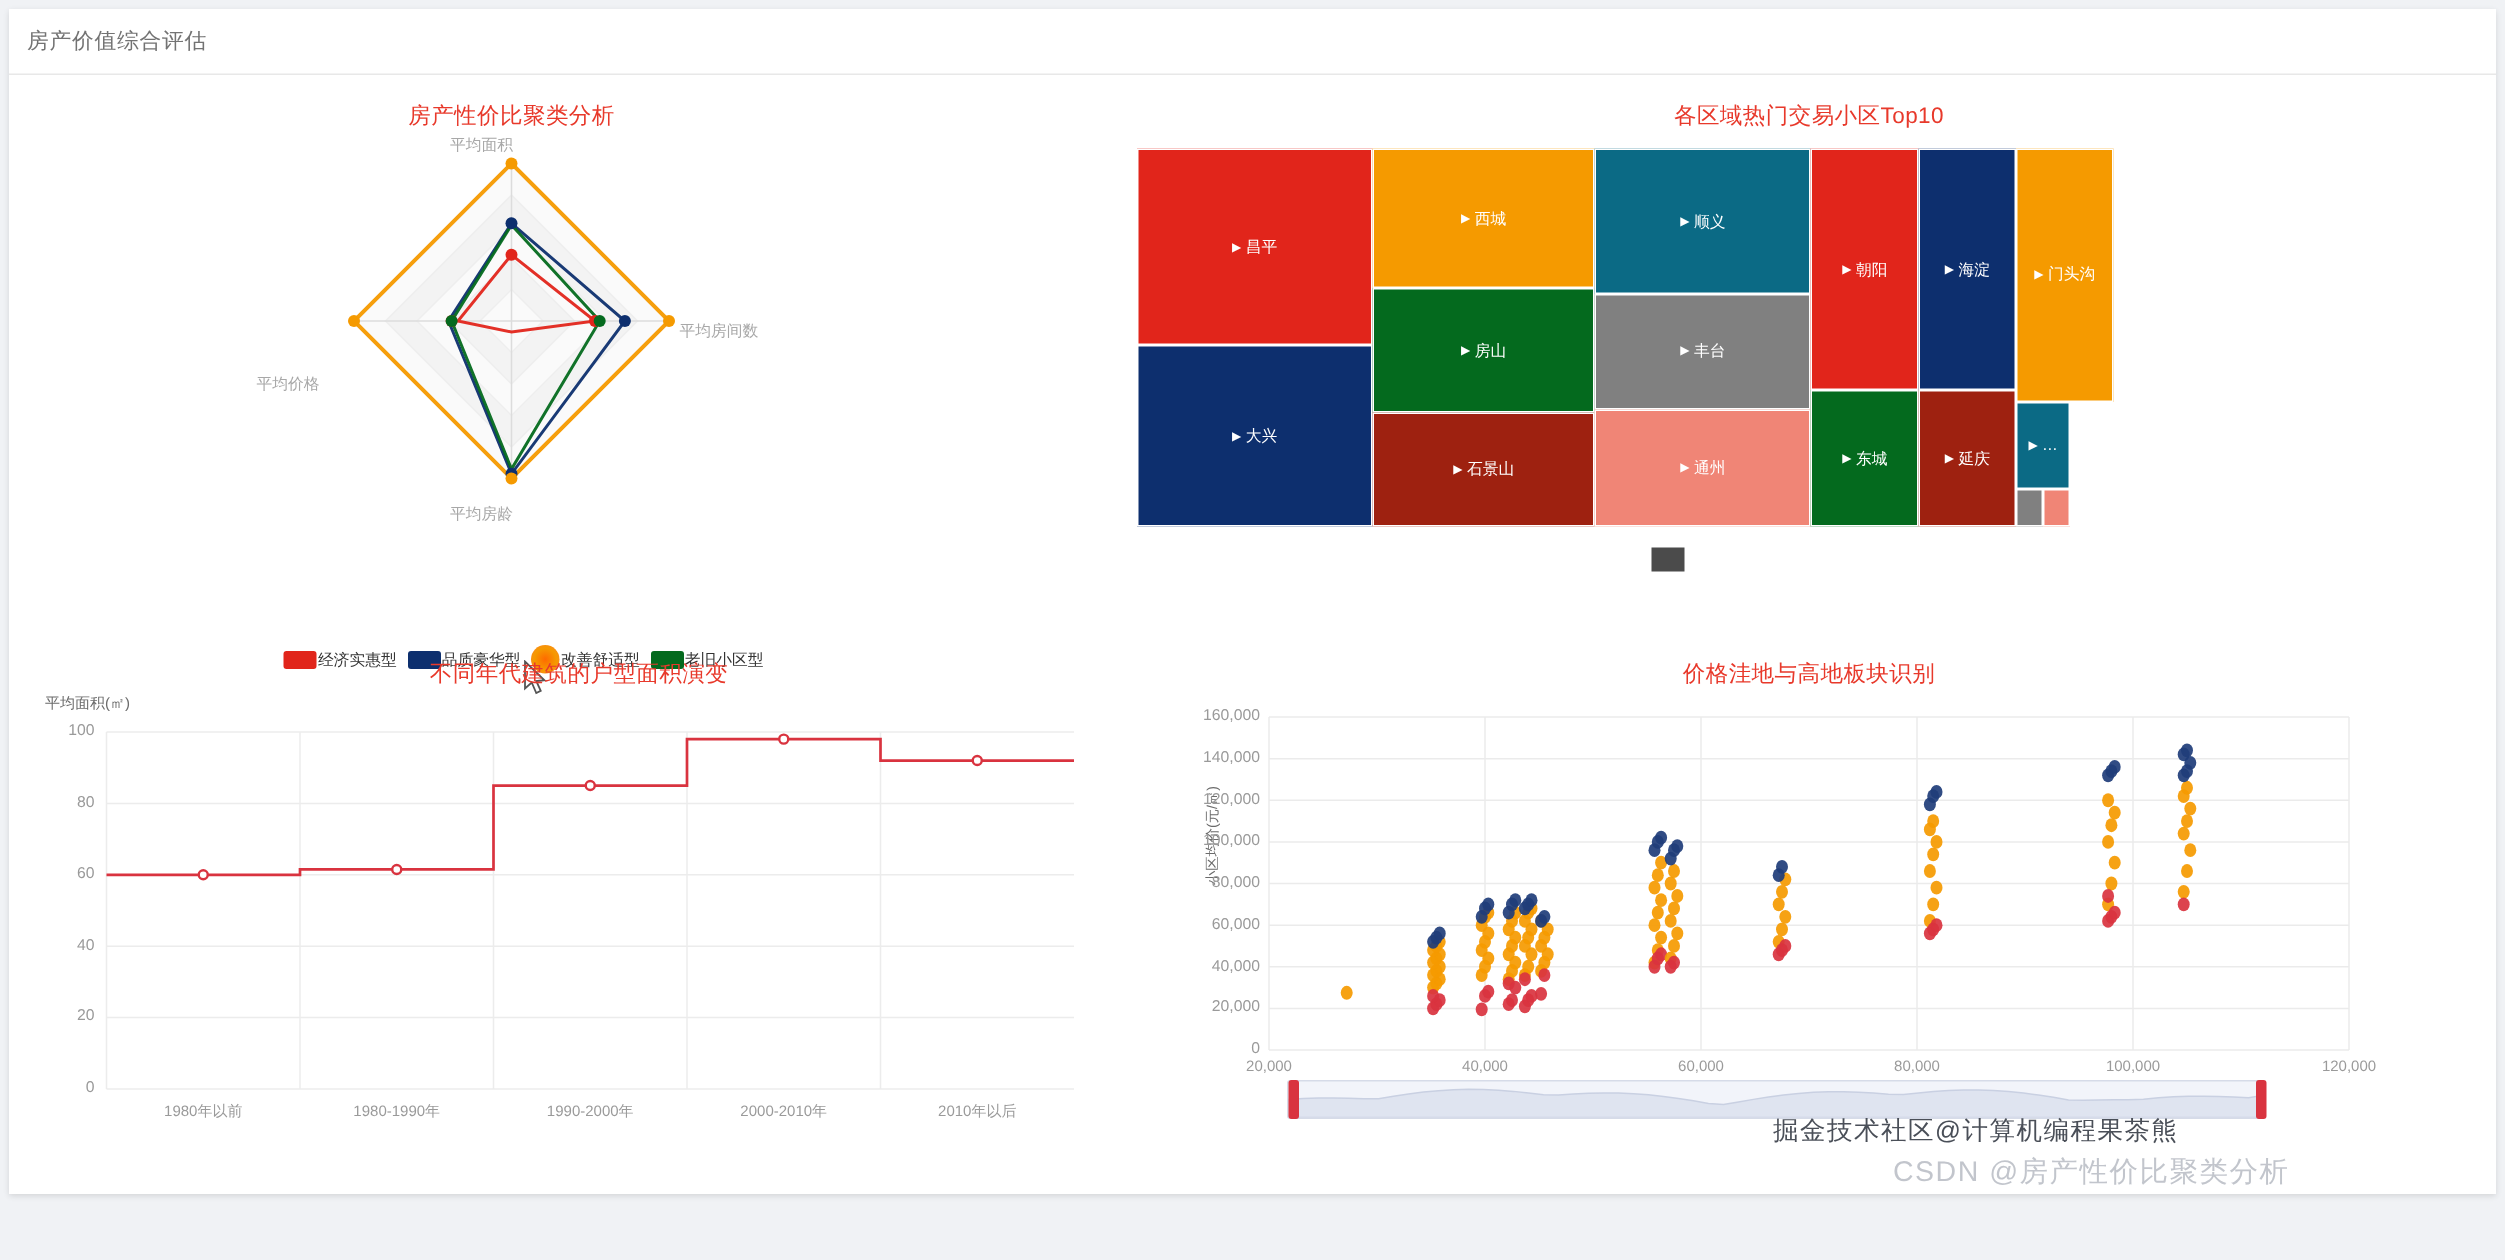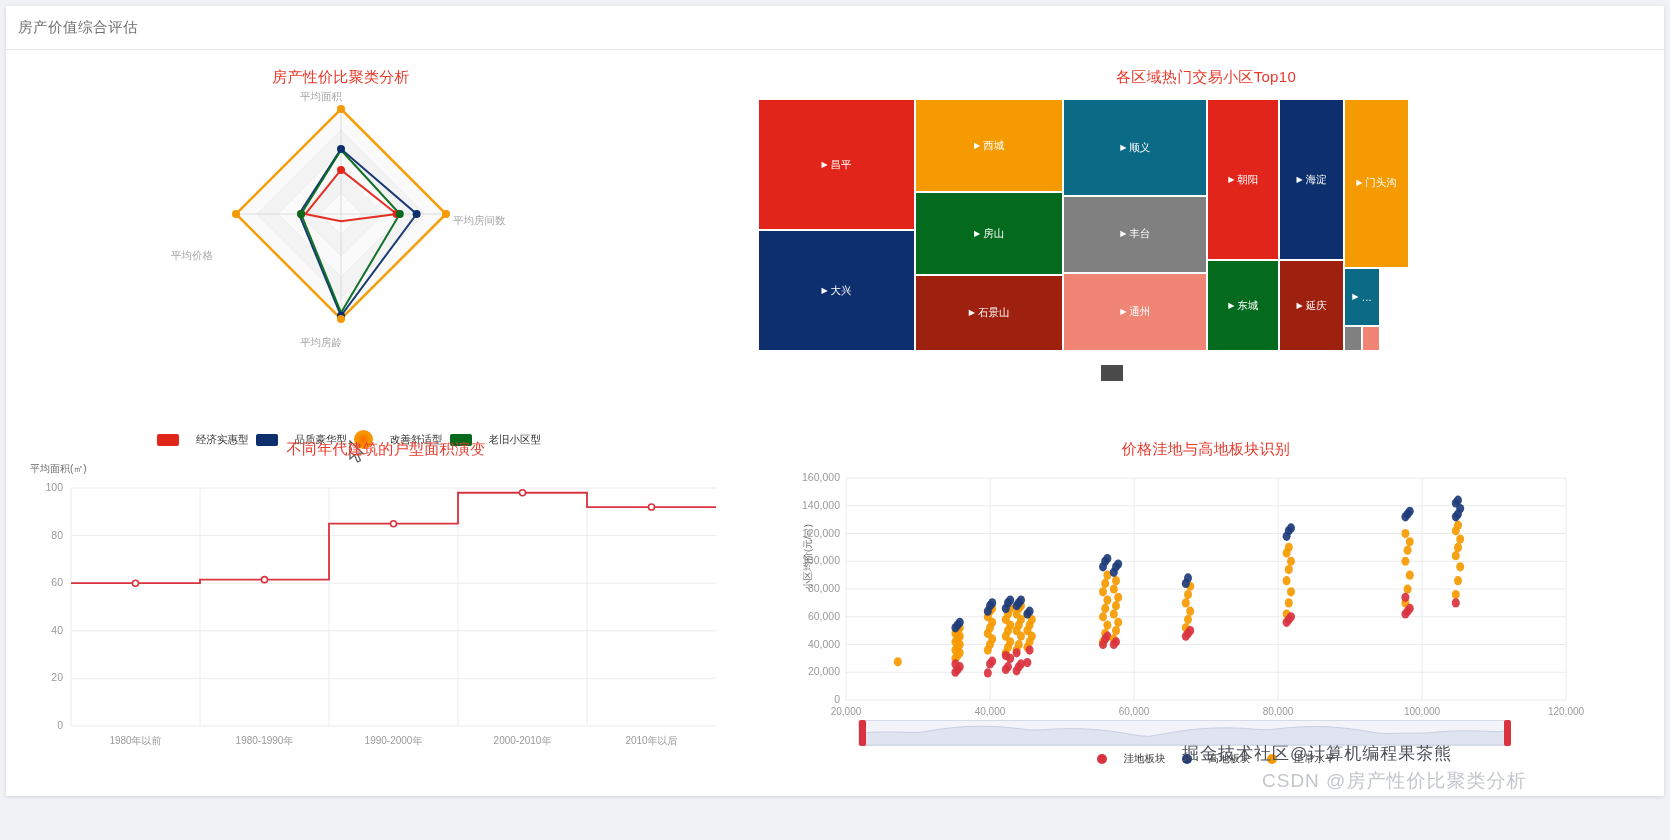--- a/index.html
+++ b/index.html
@@ -34,21 +34,21 @@
 
   
   #radar-panel { left:0px; top:18px; width:760px; height:340px; }
   #radar-panel .ptitle { position:absolute; left:0; top:0; width:670px; }
   .radar-wrap { position:absolute; left:175px; top:28px; width:320px; height:260px; }
   .axis-label { position:absolute; color:#a8a8a8; font-size:10.5px; white-space:nowrap; }
   .radar-legend {
     position:absolute; left:178px; top:362px; width:330px;
     display:flex; align-items:center; gap:7px; justify-content:center;
   }
-  .lg { display:flex; align-items:center; gap:17px; }
+  .lg { display:flex; align-items:center; gap:1px; }
   .lg .sw { width:22px; height:12px; border-radius:2px; display:inline-block; }
   .lg .tx { font-size:10.5px; color:#333; white-space:nowrap; }
   .cursor-ico { position:absolute; left:341px; top:372px; width:22px; height:26px; pointer-events:none; }
 
   
   #tree-panel { left:760px; top:18px; width:898px; height:360px; }
   #tree-panel .ptitle { position:absolute; left:0; top:0; width:880px; }
   .tm { position:absolute; left:-8px; top:31px; width:720px; height:252px; }
   .tile {
     position:absolute; border:1px solid #fff;
@@ -500,33 +500,19 @@
       </div>
 
       <div class="slider">
         <svg width="650" height="24" viewBox="0 0 650 24" style="position:absolute;left:0;top:0;">
           <path id="dz-path" fill="#dfe4f0" stroke="#c9d0e2" stroke-width="1" d="M0,24L0,12L10,11.369026514072443L20,11.027493216902696L30,10.95399333641904L40,11.108806971178023L50,11.43734052981032L60,11.468197716193803L70,9.825689583694048L80,8.335414823774869L90,7.074067087437527L100,6.105758915083573L110,5.477705726596156L120,5.2170825867331665L130,5.329278440929333L140,5.797671766072067L150,6.584941866163092L160,7.635819320384822L170,8.881075390188048L180,9.027374992576854L190,8.356106837906179L200,7.878016846421005L210,7.654110324850805L220,7.731075858321599L230,8.137520281834881L240,8.881470030844415L250,9.949325480119201L260,11.306349897671899L270,12.898663661406266L280,14.656605462254383L290,15.371631988129037L300,13.6604241255294L310,11.909532444025874L320,10.329793938030804L330,8.992026497002529L340,7.951573221656854L350,7.244799676839371L360,6.886936793203198L370,6.871420069883282L380,7.1707675654293155L390,7.7389279823372945L400,8.51492401705139L410,8.744301674813212L420,7.614040094908173L430,6.671174395800609L440,5.984619644774426L450,5.609874101812114L460,5.584920194938906L470,5.9273340149764415L480,6.632814826389318L490,7.675243753150415L500,9.008270506014608L510,10.56831676879072L520,12.278782651952207L530,12.56662247344144L540,12.277524779990582L550,12.14080635743849L560,12.212036850112348L570,11.830801072173607L580,10.87815685353086L590,10.229632484974696L600,9.886557201095988L610,9.829483599276797L620,10.020146604660114L630,10.40476463509015L640,10.770143716174406L650,9.211832952100181L650,24 Z"></path>
         </svg>
         <span class="handle" style="left:0px;"></span>
         <span class="handle" style="left:645px;"></span>
       </div>
 
-      <div class="sc-legend">
-        <span class="lg">
-          <span class="dot" style="background:#d9333f"></span>
-          <span class="tx">洼地板块</span>
-        </span>
-        <span class="lg">
-          <span class="dot" style="background:#1f3d7a"></span>
-          <span class="tx">高地板块</span>
-        </span>
-        <span class="lg">
-          <span class="dot" style="background:#f59a00"></span>
-          <span class="tx">正常水平</span>
-        </span>
-      </div>
     </div>
 
   </div>
 </div>
 
 <div class="wm1">掘金技术社区@计算机编程果茶熊</div>
 <div class="wm2">CSDN @房产性价比聚类分析</div>
 
 </body></html>

